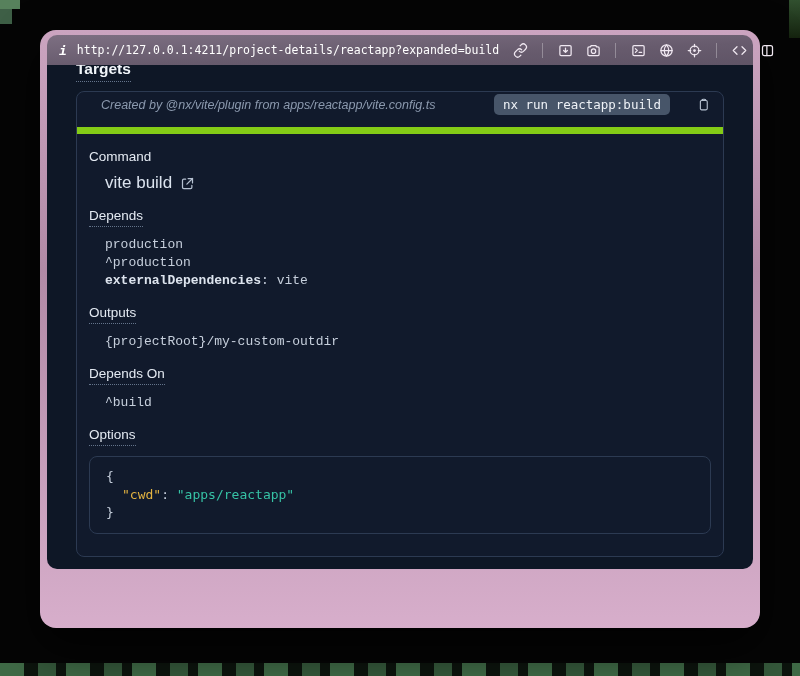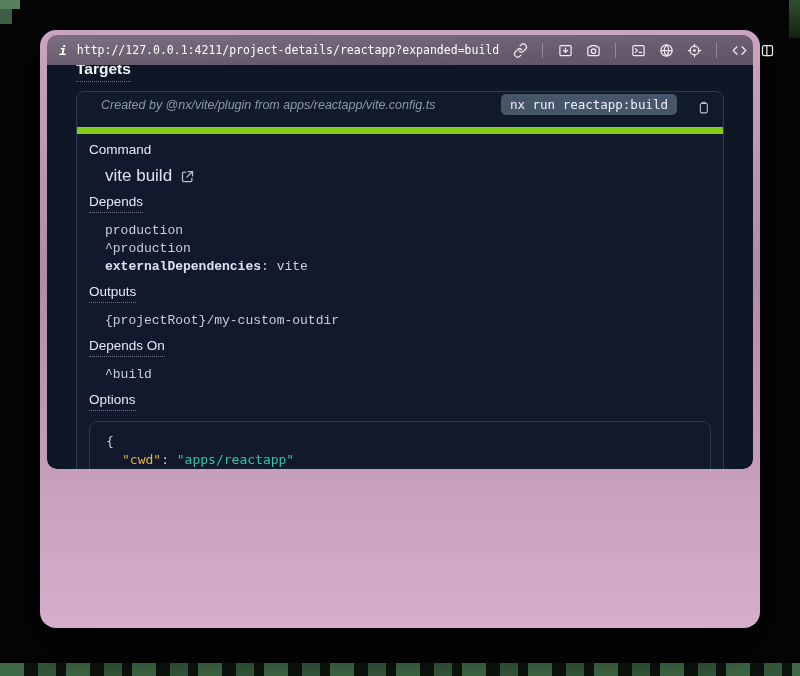--- a/index.html
+++ b/index.html
@@ -23,48 +23,48 @@
     padding:0 12px; gap:10px; color:#f2ebf2;
     background:linear-gradient(178deg,#7d6f82 0%,#675b6d 60%,#5f5466 100%); }
   .info-i { font:italic 700 13px "DejaVu Sans Mono",monospace; color:#fff; }
   .url { font:11.5px "DejaVu Sans Mono",monospace; color:#fff; white-space:nowrap; }
   .tools { margin-left:auto; display:flex; align-items:center; gap:6px; }
   .tool-btn { width:22px; height:22px; display:flex; align-items:center; justify-content:center;
     background:transparent; border:none; color:#f0e8f1; cursor:pointer; padding:0; }
   .tool-btn svg { width:15px; height:15px; }
   .sep { width:1px; height:15px; background:rgba(255,255,255,.3); margin:0 5px; }
 
-  .content { height:404px; background:#0e1726; border-radius:0 0 10px 10px; overflow:hidden;
+  .content { height:504px; background:#0e1726; border-radius:0 0 10px 10px; overflow:hidden;
     padding:0 29px; color:#dbe3ee; position:relative; }
 
   .page-heading { margin:-5px 0 0; font-size:15.5px; font-weight:700; color:#f1f5f9; }
   .dotted { border-bottom:1px dotted #64748b; padding-bottom:3px; display:inline-block; }
 
   .target-card { border:1px solid #2c3a52; border-radius:8px; margin-top:9px; background:#111a2c; }
   .head-row { display:flex; align-items:center; gap:9px; padding:8px 12px; cursor:pointer; }
   .chev { color:#9aa7ba; display:flex; }
   .chev svg { width:12px; height:12px; }
   .t-name { font-weight:700; font-size:14.5px; color:#f1f5f9; }
   .badge { font-size:11px; color:#4ade80; background:rgba(34,197,94,.12);
     border:1px solid rgba(74,222,128,.45); border-radius:999px; padding:2px 9px; line-height:14px; }
   .eye-btn { margin-left:auto; width:26px; height:26px; border:1px solid #3d4c66; border-radius:7px;
     background:transparent; color:#dbe3ee; display:flex; align-items:center; justify-content:center;
     cursor:pointer; flex:none; }
   .eye-btn svg { width:15px; height:15px; }
 
   .sub-row { display:flex; align-items:center; padding:2px 12px 12px 24px; border-bottom:7px solid #84cc16; }
   .created-by { font-style:italic; font-size:12.5px; color:#8b99ae; }
-  .chip-wrap { margin-left:auto; display:flex; align-items:flex-end; gap:19px; }
+  .chip-wrap { margin-left:auto; display:flex; align-items:center; gap:26px; }
   .chip { font:12.5px "DejaVu Sans Mono",monospace; background:#475569; color:#eef2f7;
     border-radius:5px; padding:3px 9px; white-space:nowrap; }
   .icon-btn { background:none; border:none; color:#b6c1d1; padding:0; cursor:pointer; display:flex; }
   .icon-btn svg { width:15px; height:15px; }
 
   .card-body { padding:0 12px 20px; }
-  .sec { margin-top:8px; }
+  .sec { margin-top:15px; }
   .sec h3 { font-size:13.5px; font-weight:500; color:#e4eaf2; }
   .sec-content { margin:9px 0 0 16px; }
   .mono { font-family:"DejaVu Sans Mono",monospace; font-size:13px; color:#c6cfdc; }
   .mono-line { line-height:18px; white-space:pre;font-family:Liberation Mono, monospace; }
   .mono-line b { color:#dde4ee; }
   .cmd-line { display:flex; align-items:center; gap:8px; font-size:17px; color:#dbe3ee; }
 
   .json-block { border:1px solid #2c3a52; border-radius:8px; margin:10px 0 2px; padding:11px 16px;
     font-family:"DejaVu Sans Mono",monospace; font-size:13px; color:#c6cfdc; }
   .json-line { line-height:18px; white-space:pre; }

